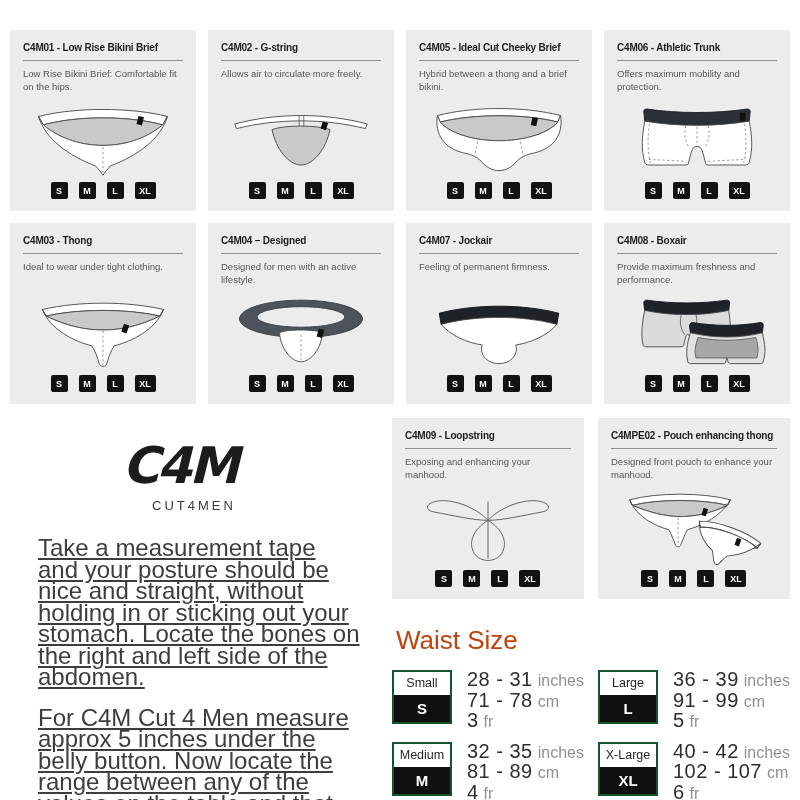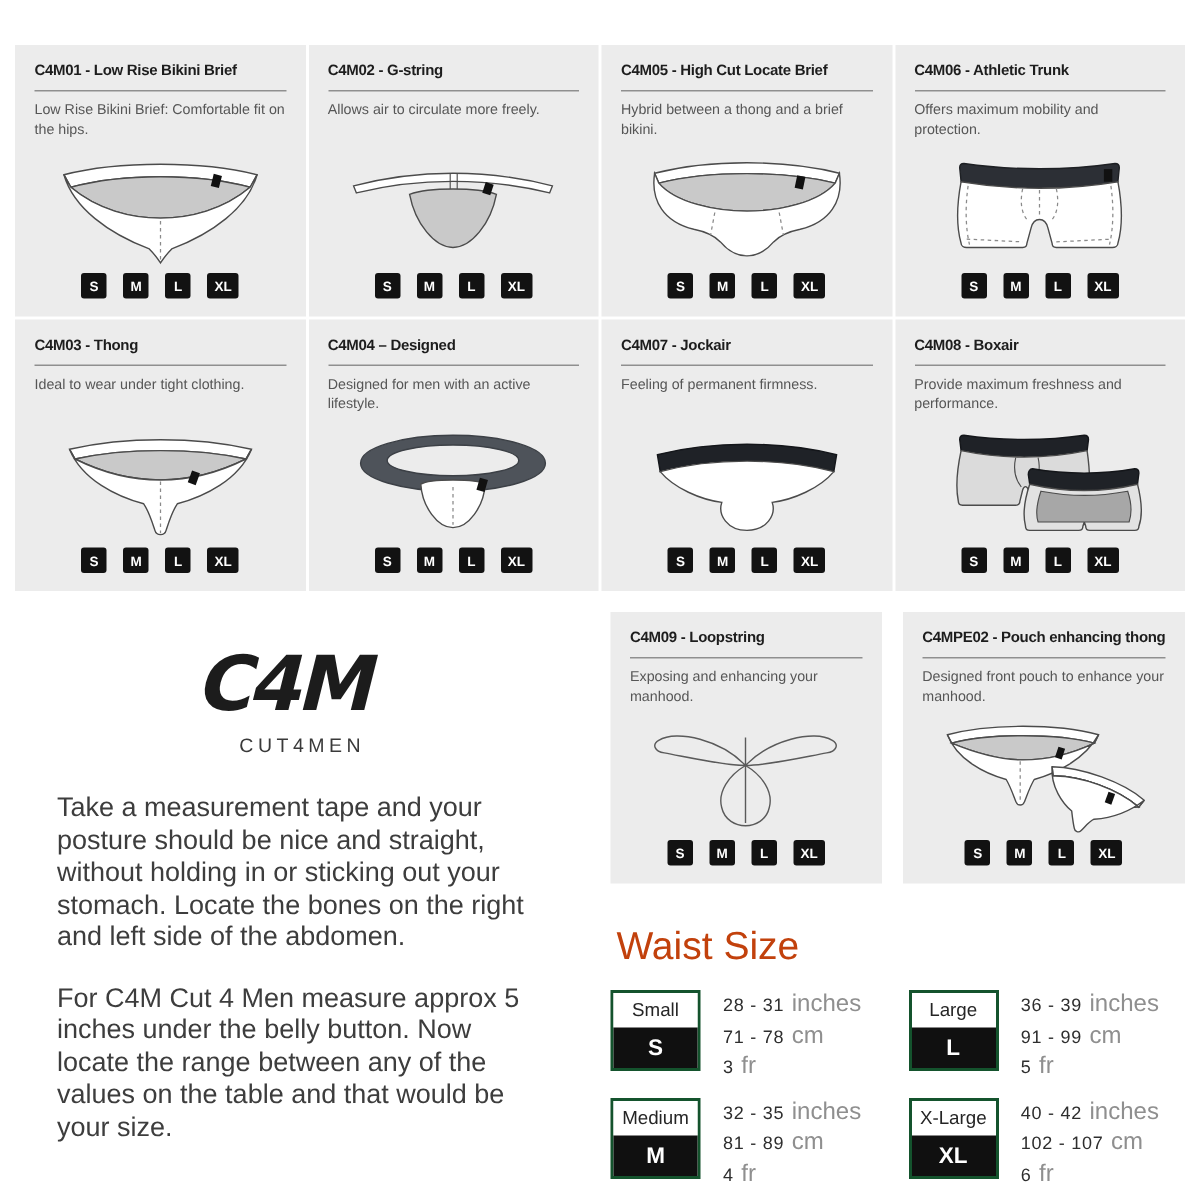--- a/index.html
+++ b/index.html
@@ -2,21 +2,21 @@
 <html><head>
 <meta charset="utf-8">
 <style>
   * { box-sizing: border-box; }
   html,body { margin:0; padding:0; }
   body {
     width:800px; height:800px; background:#ffffff; overflow:hidden;
     font-family:"Liberation Sans", sans-serif; color:#1d1d1d;
   }
   .page { padding:30px 10px 0; }
-  .grid { display:grid; grid-template-columns:repeat(4,1fr); gap:2px; }
+  .grid { display:grid; grid-template-columns:repeat(4,1fr); gap:12px; }
   .card {
     background:#ececec; min-height:172px; padding:12px 13px 10px;
     display:flex; flex-direction:column;
   }
   .card-title {
     margin:0; font-size:10px; font-weight:bold; color:#1d1d1d;
     letter-spacing:-0.2px; white-space:nowrap;
   }
   .rule { border:0; border-top:1px solid #8f8f8f; margin:7px 0; width:100%; }
   .card-desc { margin:0; font-size:9.5px; color:#565656; line-height:1.32; min-height:26px; }
@@ -26,33 +26,33 @@
   .chip {
     width:17px; height:17px; background:#121212; color:#fff; font-size:9px; font-weight:bold;
     display:flex; align-items:center; justify-content:center; border-radius:2px; flex:0 0 auto;
   }
   .chip-xl { width:21px; }
 
   .bottom { display:grid; grid-template-columns:1fr 1fr; gap:14px; margin-top:14px; }
   .logo-wrap { text-align:center; margin-top:20px; }
   .logo-sub { font-size:13px; letter-spacing:3px; color:#3a3a3a; margin-top:0px; }
   .instructions { padding-left:28px; }
-  .instructions p { width:322px; font-size:18px; line-height:21.5px; color:#3d3d3d; }
+  .instructions p { width:322px; font-size:24px; line-height:21.5px; color:#3d3d3d;text-decoration:underline; }
   .para1 { margin:24px 0 0; }
   .para2 { margin:19px 0 0; }
 
   .grid2 { display:grid; grid-template-columns:1fr 1fr; gap:14px; }
   .waist-title { font-size:26px; font-weight:400; color:#c2410c; margin:26px 0 14px 4px; }
   .size-table { display:grid; grid-template-columns:1fr 1fr; gap:10px 14px; }
   .entry { display:flex; align-items:flex-start; }
   .size-box { width:60px; border:2px solid #14532d; flex:0 0 auto; margin-right:15px; background:#fff; }
   .size-box-name { height:23px; line-height:23px; background:#fff; text-align:center; font-size:12.5px; color:#252525; }
   .size-box-letter { height:27px; line-height:27px; background:#101010; color:#fff; text-align:center; font-size:15px; font-weight:bold; }
   .m-line { line-height:19.5px; white-space:nowrap; }
-  .m-val { font-size:12px; color:#2e2e2e; letter-spacing:0.5px; }
+  .m-val { font-size:20px; color:#2e2e2e; letter-spacing:0.5px; }
   .m-unit { font-size:16px; color:#8f8f8f; margin-left:5px; }
 
   .outline { fill:#ffffff; stroke:#4b4b4b; stroke-width:1; }
   .grayfill { fill:#c9c9c9; stroke:#4b4b4b; stroke-width:1; }
   .band-dark { fill:#2c2f35; stroke:#1e2024; stroke-width:1; }
   .band-black { fill:#1f2227; stroke:#14161a; stroke-width:1; }
   .band-slate { fill:#4e535a; stroke:#3c4046; stroke-width:1; }
   .dash { fill:none; stroke:#8a8a8a; stroke-width:0.9; stroke-dasharray:2.5 2.5; }
   .seam { fill:none; stroke:#4b4b4b; stroke-width:0.8; }
   .tag { fill:#111111; }
@@ -101,21 +101,21 @@
       </div>
       <div class="chips">
         <span class="chip">S</span>
         <span class="chip">M</span>
         <span class="chip">L</span>
         <span class="chip chip-xl">XL</span>
       </div>
     </div>
 
     <div class="card">
-      <h3 class="card-title">C4M05 - High Cut Locate Brief</h3>
+      <h3 class="card-title">C4M05 - Ideal Cut Cheeky Brief</h3>
       <hr class="rule">
       <p class="card-desc">Hybrid between a thong and a brief bikini.</p>
       <div class="art">
         <svg viewBox="0 0 150 90">
           <path class="outline" d="M9 22 C48 12 102 12 141 22 L138 29 C102 20 48 20 12 29 Z"></path>
           <path class="grayfill" d="M12 29 C48 20 102 20 138 29 C126 43 98 49 75 49 C52 49 24 43 12 29 Z"></path>
           <path class="outline" d="M9 22 C6 42 16 57 37 62 C47 64 52 67 56 71 C61 77 67 81 75 81 C83 81 89 77 94 71 C98 67 103 64 113 62 C134 57 144 42 141 22 L138 29 C126 43 98 49 75 49 C52 49 24 43 12 29 Z"></path>
           <line class="dash" x1="52" y1="50" x2="49" y2="66"></line>
           <line class="dash" x1="98" y1="50" x2="101" y2="66"></line>
           <rect class="tag" x="110" y="24" width="6" height="9" transform="rotate(12 113 28)"></rect>

